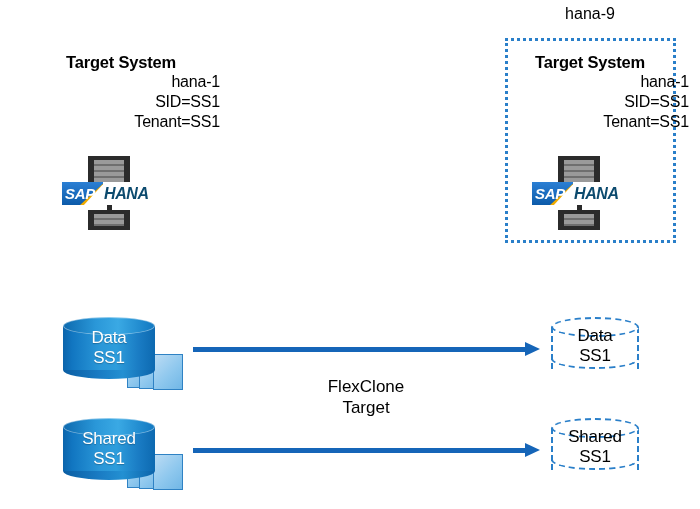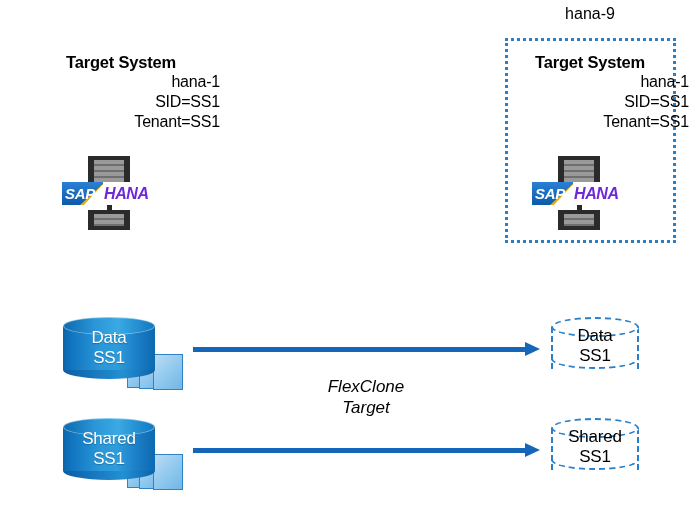--- a/index.html
+++ b/index.html
@@ -150,21 +150,21 @@
   }
   .sap-reg {
     position: absolute;
     left: 31px;
     top: 13px;
     color: #ffffff;
     font-size: 6px;
     z-index: 3;
   }
   .hana-text {
-    color: #6d28d9;
+    color: #0c4a6e;
     font-weight: bold;
     font-size: 16px;
     letter-spacing: -0.4px;
     line-height: 23px;
     padding-left: 1px;
   }
 
   
   .cyl {
     position: absolute;
@@ -308,21 +308,20 @@
     border-color: transparent transparent transparent #1565b8;
   }
 
   .mid-label {
     position: absolute;
     text-align: center;
     font-size: 17px;
     color: #000000;
     line-height: 21px;
     white-space: nowrap;
-    font-style: italic;
   }
 </style>
 </head>
 <body>
 
 <div id="canvas">
 
   <div class="sys-label" style="left:22px; top:52px; width:198px;">
     <div class="sys-title">Target System</div>
     <div class="sys-line">hana-1</div>

